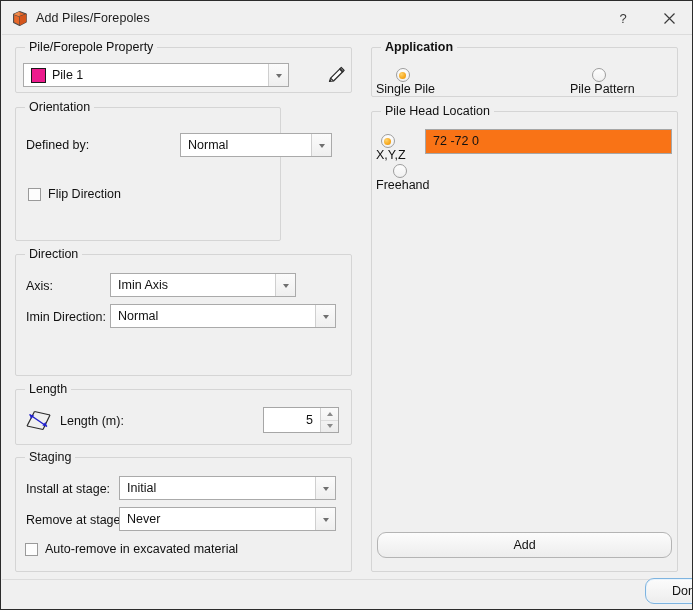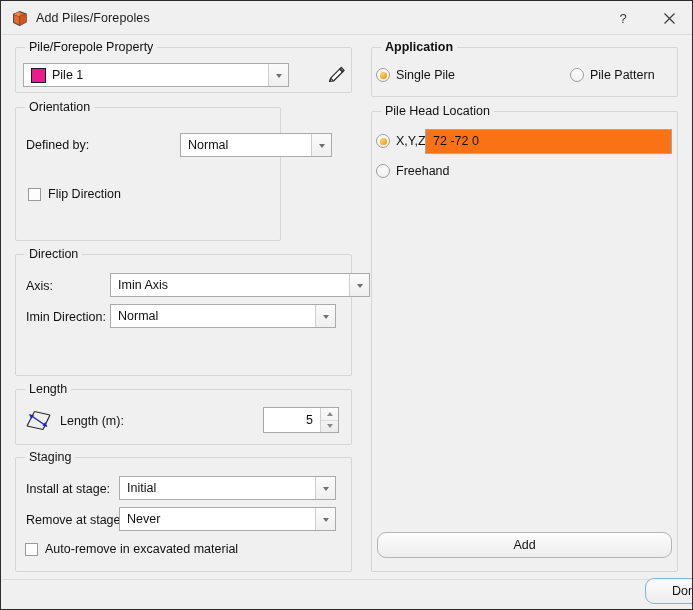--- a/index.html
+++ b/index.html
@@ -152,20 +152,21 @@
     margin-right: 7px;
   }
   .chk .txt { font-size: 12.5px; color: #111; white-space: nowrap; }
 
   
   .radio {
     position: absolute;
     display: flex;
     align-items: center;
     cursor: default;
+    flex-direction: column;
   }
   .radio .dot {
     width: 14px; height: 14px;
     box-sizing: border-box;
     border-radius: 50%;
     border: 1px solid #9d9d9d;
     background: linear-gradient(#fdfdfd, #f1f1f1);
     margin-right: 6px;
     position: relative;
     flex: 0 0 auto;
@@ -324,21 +325,21 @@
   </div>
   <div class="chk" style="left:27px; top:186px;">
     <span class="box"></span>
     <span class="txt">Flip Direction</span>
   </div>
 
   <div class="group" style="left:14px; top:253px; width:337px; height:122px;">
     <span class="legend">Direction</span>
   </div>
   <span class="lbl" style="left:25px; top:278px;">Axis:</span>
-  <div class="combo" style="left:109px; top:272px; width:260px;">
+  <div class="combo" style="left:109px; top:272px; width:186px;">
     <span class="combo-text">Imin Axis</span>
     <span class="combo-arrow"></span>
   </div>
   <span class="lbl" style="left:25px; top:309px;">Imin Direction:</span>
   <div class="combo" style="left:109px; top:303px; width:226px;">
     <span class="combo-text">Normal</span>
     <span class="combo-arrow"></span>
   </div>
 
   <div class="group" style="left:14px; top:388px; width:337px; height:56px;">

